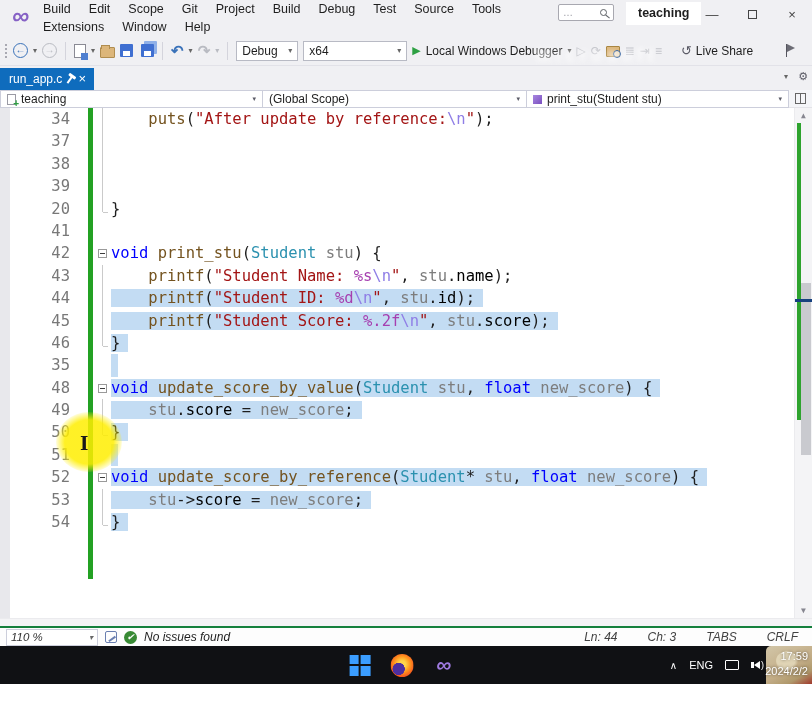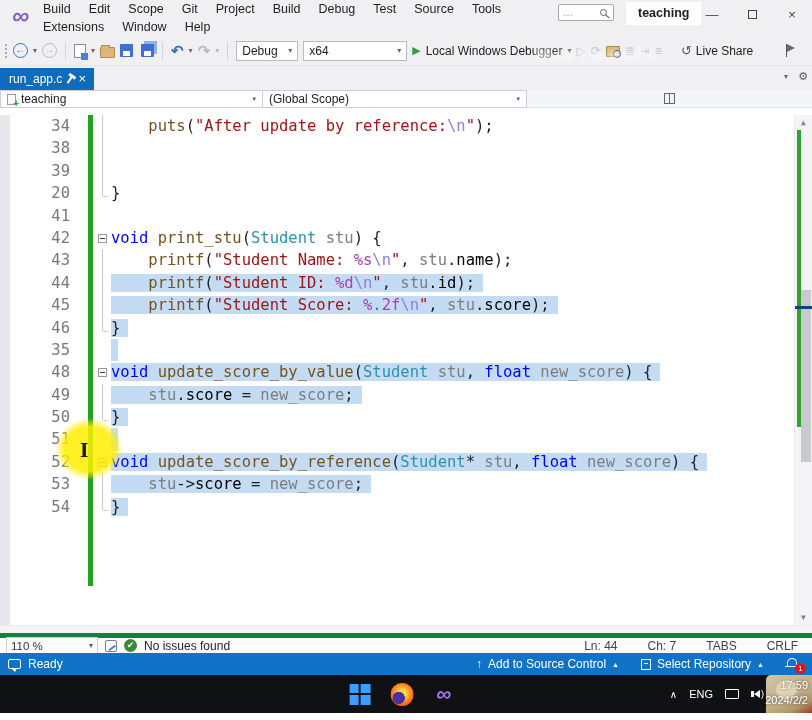--- a/index.html
+++ b/index.html
@@ -64,21 +64,21 @@
   .ncombo:first-child { border-left:1px solid #cccedb; }
   .ncombo .caret { font-size:7px; color:#5b5b66; }
   .nav-proj-ic { width:9px; height:11px; border:1px solid #9a9aa4; background:#fff; position:relative; margin-right:5px; }
   .nav-proj-ic::after { content:"+"; position:absolute; right:-4px; bottom:-5px; color:#2da042; font-size:10px; font-weight:bold; }
   .cube-ic { width:9px; height:9px; background:linear-gradient(135deg,#a887e0 0%,#7a4fc0 100%); margin-right:5px; }
   .nav-right { flex:1; display:flex; align-items:center; justify-content:center; }
   .split-ic { width:11px; height:11px; border:1px solid #666; position:relative; }
   .split-ic::after { content:""; position:absolute; left:4px; top:0; bottom:0; border-left:1px solid #666; }
 
   
-  .editor { position:relative; height:510px; background:#fff; overflow:hidden; flex:0 0 auto; font-family:"DejaVu Sans Mono","Liberation Mono",monospace; font-size:15.5px;margin-top:7px; }
+  .editor { position:relative; height:510px; background:#fff; overflow:hidden; flex:0 0 auto; font-family:"DejaVu Sans Mono","Liberation Mono",monospace; font-size:15.5px; }
   .glyph-margin { position:absolute; left:0; top:0; bottom:0; width:10px; background:#e8e8ec; }
   .change-bar { position:absolute; left:88px; top:0px; width:5px; height:471px; background:#23a123; }
   .code-lines { position:absolute; left:0; top:0; right:18px; }
   .code-row { display:flex; height:22.4px; line-height:22.4px; white-space:pre; }
   .ln { width:70px; text-align:right; color:#787878; flex:0 0 auto; }
   .outl { width:16px; margin-left:25px; flex:0 0 auto; position:relative; }
   .outl.line::before { content:""; position:absolute; left:7px; top:0; bottom:0; border-left:1px solid #cacaca; }
   .outl.end::before { content:""; position:absolute; left:7px; top:0; height:14px; border-left:1px solid #cacaca; }
   .outl.end::after { content:""; position:absolute; left:8px; top:14px; width:5px; border-top:1px solid #cacaca; }
   .box-icon { position:absolute; left:3px; top:7px; width:9px; height:9px; border:1px solid #9a9a9a; background:#fff; }
@@ -91,21 +91,21 @@
 
   
   .vscroll { position:absolute; right:0; top:0; bottom:0; width:18px; background:#f4f4f6; border-left:1px solid #ebebee; }
   .vs-arrow { position:absolute; left:0; right:0; text-align:center; color:#868690; font-size:8px; }
   .vs-green { position:absolute; left:2px; width:4px; top:15px; height:297px; background:#2ea32e; }
   .vs-thumb { position:absolute; left:6px; right:1px; top:175px; height:172px; background:#c9cacf; }
   .vs-caretmark { position:absolute; left:0; right:0; top:191px; height:3px; background:#16417f; }
   .hscroll { height:8px; background:#f4f4f6; border-top:1px solid #ebebee; flex:0 0 auto; }
 
   
-  .estatus { height:20px; background:#fdfdfd; border-top:5px solid #15803d; display:flex; align-items:center; padding:0 6px; gap:7px; flex:0 0 auto; }
+  .estatus { height:20px; background:#fdfdfd; border-top:2px solid #15803d; display:flex; align-items:center; padding:0 6px; gap:7px; flex:0 0 auto;font-style:italic; }
   .zoom-combo { width:92px; height:17px; border:1px solid #cccedb; background:#fff; display:flex; align-items:center; justify-content:space-between; padding:0 4px; font-size:11.5px; color:#333; }
   .pen-ic { width:12px; height:12px; border:1.2px solid #6a7fb0; border-radius:2px; position:relative; }
   .pen-ic::after { content:""; position:absolute; left:2px; top:6px; width:8px; height:1.5px; background:#6a7fb0; transform:rotate(-35deg); }
   .okcheck { width:13px; height:13px; border-radius:50%; background:#388a34; color:#fff; font-size:9px; line-height:13px; text-align:center; }
   .estatus-right { margin-left:auto; display:flex; gap:30px; color:#424242; font-size:12px; padding-right:8px; }
 
   
   .errorlist { height:22px; background:#f0f0f3; border-top:1px solid #d9d9e0; position:relative; flex:0 0 auto; }
   .errorlist-title { position:absolute; left:6px; top:3px; color:#424242; font-size:12px; }
   .errorlist-tab { position:absolute; left:8px; bottom:0; width:80px; height:5px; background:#dcdce3; }
@@ -238,30 +238,38 @@
       <span style="display:flex;align-items:center">
           <span class="nav-proj-ic"></span>
           <span>teaching</span>
         </span>
       <span class="caret">▾</span>
     </div>
     <div class="ncombo" style="width:264px">
       <span>(Global Scope)</span>
       <span class="caret">▾</span>
     </div>
+    <div class="ncombo" style="width:262px">
+      <span style="display:flex;align-items:center">
+          <span class="cube-ic"></span>
+          <span>print_stu(Student stu)</span>
+        </span>
+      <span class="caret">▾</span>
+    </div>
     <div class="nav-right">
       <span class="split-ic"></span>
     </div>
   </div>
 
   <div class="editor">
     <div class="glyph-margin"></div>
     <div class="change-bar"></div>
     <div class="code-lines">
         <div class="code-row"><span class="ln">34</span><span class="outl line"></span><span class="codetext"><span style="color: rgb(30, 30, 30);">    </span><span style="color: rgb(116, 83, 31);">puts</span><span style="color: rgb(30, 30, 30);">(</span><span style="color: rgb(163, 21, 21);">"After update by reference:</span><span style="color: rgb(143, 126, 230);">\n</span><span style="color: rgb(163, 21, 21);">"</span><span style="color: rgb(30, 30, 30);">);</span></span></div>
+        <div class="code-row"><span class="ln">37</span><span class="outl line"></span><span class="codetext"></span></div>
         <div class="code-row"><span class="ln">38</span><span class="outl line"></span><span class="codetext"></span></div>
         <div class="code-row"><span class="ln">39</span><span class="outl line"></span></div>
         <div class="code-row"><span class="ln">20</span><span class="outl end"></span><span class="codetext"><span style="color: rgb(30, 30, 30);">}</span></span></div>
         <div class="code-row"><span class="ln">41</span><span class="outl"></span><span class="codetext"></span></div>
         <div class="code-row"><span class="ln">42</span><span class="outl"><span class="box-icon"></span></span><span class="codetext"><span style="color: rgb(0, 0, 255);">void</span><span style="color: rgb(30, 30, 30);"> </span><span style="color: rgb(116, 83, 31);">print_stu</span><span style="color: rgb(30, 30, 30);">(</span><span style="color: rgb(43, 145, 175);">Student</span><span style="color: rgb(30, 30, 30);"> </span><span style="color: rgb(125, 125, 125);">stu</span><span style="color: rgb(30, 30, 30);">) {</span></span></div>
         <div class="code-row"><span class="ln">43</span><span class="outl line"></span><span class="codetext"><span style="color: rgb(30, 30, 30);">    </span><span style="color: rgb(116, 83, 31);">printf</span><span style="color: rgb(30, 30, 30);">(</span><span style="color: rgb(163, 21, 21);">"Student Name: </span><span style="color: rgb(166, 63, 176);">%s</span><span style="color: rgb(143, 126, 230);">\n</span><span style="color: rgb(163, 21, 21);">"</span><span style="color: rgb(30, 30, 30);">, </span><span style="color: rgb(125, 125, 125);">stu</span><span style="color: rgb(30, 30, 30);">.</span><span style="color: rgb(0, 0, 0);">name</span><span style="color: rgb(30, 30, 30);">);</span></span></div>
         <div class="code-row"><span class="ln">44</span><span class="outl line"></span><span class="codetext"><span class="sel"><span style="color: rgb(30, 30, 30);">    </span><span style="color: rgb(116, 83, 31);">printf</span><span style="color: rgb(30, 30, 30);">(</span><span style="color: rgb(163, 21, 21);">"Student ID: </span><span style="color: rgb(166, 63, 176);">%d</span><span style="color: rgb(143, 126, 230);">\n</span><span style="color: rgb(163, 21, 21);">"</span><span style="color: rgb(30, 30, 30);">, </span><span style="color: rgb(125, 125, 125);">stu</span><span style="color: rgb(30, 30, 30);">.</span><span style="color: rgb(0, 0, 0);">id</span><span style="color: rgb(30, 30, 30);">);</span></span></span></div>
         <div class="code-row"><span class="ln">45</span><span class="outl line"></span><span class="codetext"><span class="sel"><span style="color: rgb(30, 30, 30);">    </span><span style="color: rgb(116, 83, 31);">printf</span><span style="color: rgb(30, 30, 30);">(</span><span style="color: rgb(163, 21, 21);">"Student Score: </span><span style="color: rgb(166, 63, 176);">%.2f</span><span style="color: rgb(143, 126, 230);">\n</span><span style="color: rgb(163, 21, 21);">"</span><span style="color: rgb(30, 30, 30);">, </span><span style="color: rgb(125, 125, 125);">stu</span><span style="color: rgb(30, 30, 30);">.</span><span style="color: rgb(0, 0, 0);">score</span><span style="color: rgb(30, 30, 30);">);</span></span></span></div>
         <div class="code-row"><span class="ln">46</span><span class="outl end"></span><span class="codetext"><span class="sel"><span style="color: rgb(30, 30, 30);">}</span></span></span></div>
         <div class="code-row"><span class="ln">35</span><span class="outl"></span><span class="codetext"><span class="sel blank"></span></span></div>
@@ -289,47 +297,27 @@
   <div class="estatus">
     <div class="zoom-combo">
       <span>110 %</span>
       <span class="caret">▾</span>
     </div>
     <span class="pen-ic"></span>
     <span class="okcheck">✔</span>
     <span>No issues found</span>
     <div class="estatus-right">
       <span>Ln: 44</span>
-      <span>Ch: 7</span>
+      <span>Ch: 3</span>
       <span>TABS</span>
       <span>CRLF</span>
     </div>
   </div>
 
 
-  <div class="bluebar">
-    <span class="bubble-ic"></span>
-    <span>Ready</span>
-    <div class="bluebar-right">
-      <span class="bb-item">
-        <span>↑</span>
-        <span>Add to Source Control</span>
-        <span class="tri-up">▲</span>
-      </span>
-      <span class="bb-item">
-        <span class="repo-ic"></span>
-        <span>Select Repository</span>
-        <span class="tri-up">▲</span>
-      </span>
-      <span class="bell-wrap">
-        <span class="bell"></span>
-        <span class="badge">1</span>
-      </span>
-    </div>
-  </div>
 
   <div class="taskbar">
     <div class="tb-center">
       <span class="task-ic">
         <span class="win-logo">
             <span></span>
             <span></span>
             <span></span>
             <span></span>
           </span>

